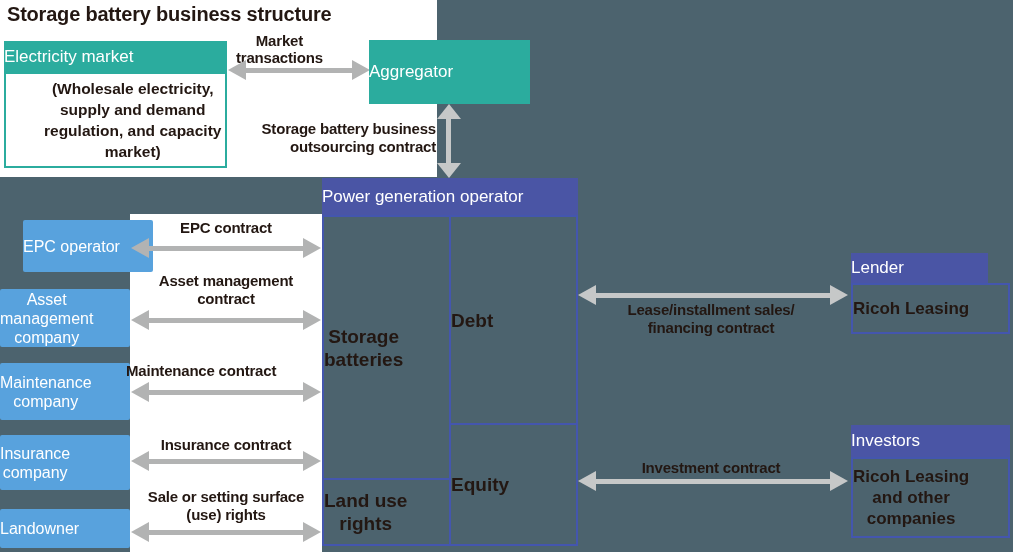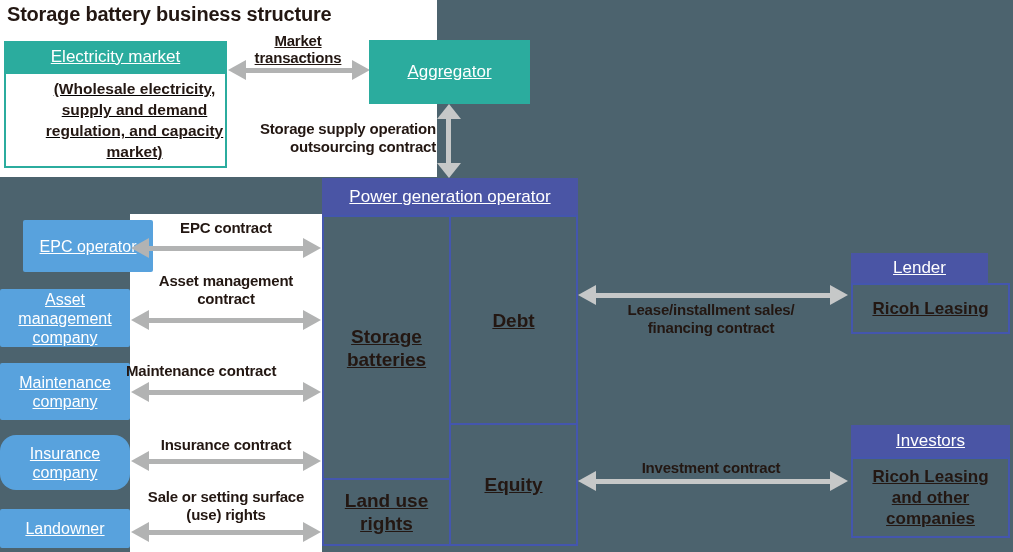--- a/index.html
+++ b/index.html
@@ -4,21 +4,21 @@
 <style>
   html,body{margin:0;padding:0;background:#222;}
   #canvas{
     position:relative;width:1013px;height:552px;overflow:hidden;
     background:#4C636E;
     font-family:"Liberation Sans",sans-serif;
     -webkit-font-smoothing:antialiased;
   }
   .abs{position:absolute;}
   .pre{white-space:pre-line;}
-  .ctr{display:flex;align-items:center;justify-content:center;text-align:center;text-decoration:underline;}
+  .ctr{display:flex;align-items:center;justify-content:flex-start;text-align:center;}
   .panel{background:#FFFFFF;}
   .teal{background:#2BAC9E;}
   .purple{background:#4A55A5;}
   .bluebox{background:#58A2DD;border-radius:2px;}
   .cell{border:2px solid #4456AE;box-sizing:border-box;}
   .wtxt{color:#FFFFFF;}
   .dtxt{color:#231712;font-weight:600;}
   .title{font-size:20px;font-weight:700;color:#231712;letter-spacing:-0.2px;}
   .boxlabel{font-size:17px;}
   .smlabel{font-size:16px;line-height:19px;}
@@ -67,21 +67,21 @@
 
   <div class="abs teal ctr boxlabel wtxt" style="left:369px;top:40px;width:161px;height:64px;">
     <span>Aggregator</span>
   </div>
 
   <div class="sv c2" style="left:446px;top:119px;height:45px;"></div>
   <div class="tri tu2" style="left:437px;top:104px;"></div>
   <div class="tri td2" style="left:437px;top:163px;"></div>
 
   <div class="abs ann dtxt" style="left:236px;top:120px;width:200px;text-align:right;line-height:18px;">
-    <span class="pre">Storage supply operation
+    <span class="pre">Storage battery business
 outsourcing contract</span>
   </div>
 
   <div class="abs purple ctr boxlabel wtxt" style="left:322px;top:178px;width:256px;height:37px;">
     <span>Power generation operator</span>
   </div>
   <div class="abs cell ctr celltxt dtxt" style="left:322px;top:215px;width:129px;height:265px;">
     <span class="pre">Storage
 batteries</span>
   </div>
@@ -101,21 +101,21 @@
   </div>
   <div class="abs bluebox ctr smlabel wtxt" style="left:0;top:289px;width:130px;height:58px;">
     <span class="pre">Asset
 management
 company</span>
   </div>
   <div class="abs bluebox ctr smlabel wtxt" style="left:0;top:363px;width:130px;height:57px;">
     <span class="pre">Maintenance
 company</span>
   </div>
-  <div class="abs bluebox ctr smlabel wtxt" style="left:0;top:435px;width:130px;height:55px;border-radius:16px;">
+  <div class="abs bluebox ctr smlabel wtxt" style="left:0;top:435px;width:130px;height:55px;">
     <span class="pre">Insurance
 company</span>
   </div>
   <div class="abs bluebox ctr smlabel wtxt" style="left:0;top:509px;width:130px;height:39px;">
     <span class="pre">Landowner</span>
   </div>
 
   <div class="abs ann dtxt" style="left:136px;top:219px;width:180px;text-align:center;">
     <span class="pre">EPC contract</span>
   </div>

